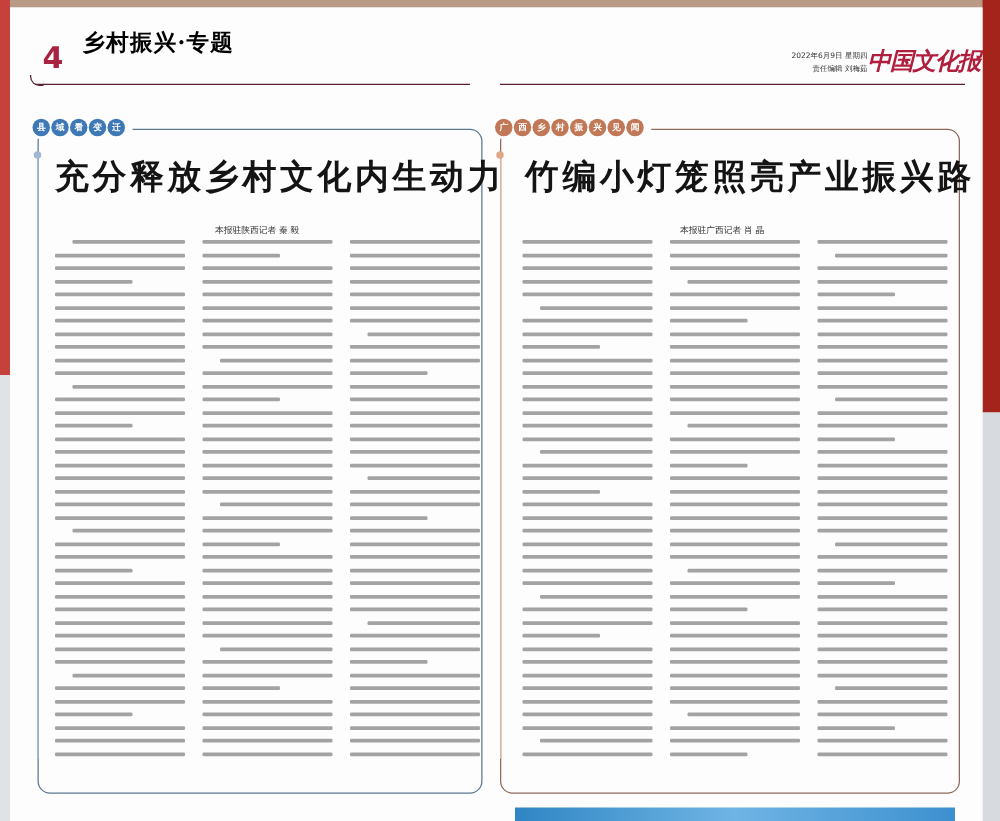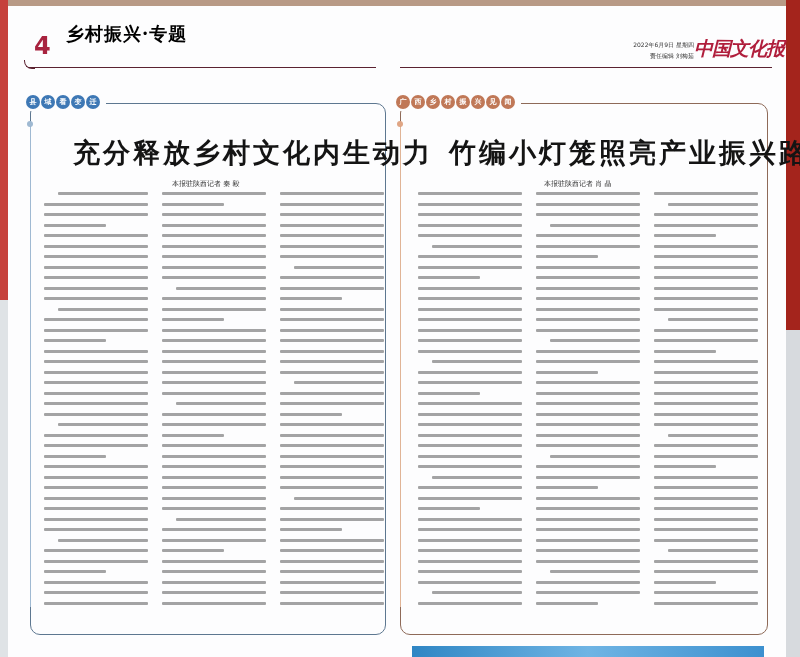--- a/index.html
+++ b/index.html
@@ -25,21 +25,21 @@
   .rubric.blue span{background:#3e78b5;}
   .rubric.brown span{background:#c07857;}
   .rubric.blue{left:26px;}
   .rubric.brown{left:396px;}
   .dot{position:absolute;width:6px;height:6px;border-radius:50%;}
   .dot.blue{left:27px;top:121px;background:#9fb9d2;}
   .dot.brown{left:397px;top:121px;background:#e0a685;}
   .vline{position:absolute;width:1px;}
   .vline.blue{left:30px;top:127px;height:480px;background:#9fb9d2;}
   .vline.brown{left:400px;top:127px;height:480px;background:#e0b496;}
-  .headline{position:absolute;top:135px;font:bold 27px "DejaVu Serif",serif;color:#141414;letter-spacing:3px;white-space:nowrap;margin-left:29px;}
+  .headline{position:absolute;top:123px;font:bold 27px "DejaVu Serif",serif;color:#141414;letter-spacing:3px;white-space:nowrap;}
   .headline.l{left:44px;}
   .headline.r{left:420px;}
   .byline{position:absolute;top:179px;font:7px "DejaVu Sans",sans-serif;color:#333;white-space:nowrap;}
   .byline.l{left:172px;}
   .byline.r{left:544px;}
   .cols{position:absolute;top:192px;display:flex;gap:14px;}
   .cols.l{left:44px;}
   .cols.r{left:418px;}
   .col{width:104px;}
   .line{height:3px;background:#5a5a5a;opacity:.55;margin:0 0 7.5px 0;border-radius:1px;}
@@ -217,21 +217,21 @@
   <span>乡</span>
   <span>村</span>
   <span>振</span>
   <span>兴</span>
   <span>见</span>
   <span>闻</span>
 </div>
 <div class="dot brown"></div>
 <div class="vline brown"></div>
 <div class="headline r">竹编小灯笼照亮产业振兴路</div>
-<div class="byline r">本报驻陕西记者  肖  晶</div>
+<div class="byline r">本报驻广西记者  肖  晶</div>
 <div class="cols r">
   <div class="col" id="rc1">
       <div class="line"></div>
       <div class="line"></div>
       <div class="line"></div>
       <div class="line"></div>
       <div class="line"></div>
       <div class="line indent"></div>
       <div class="line"></div>
       <div class="line"></div>

